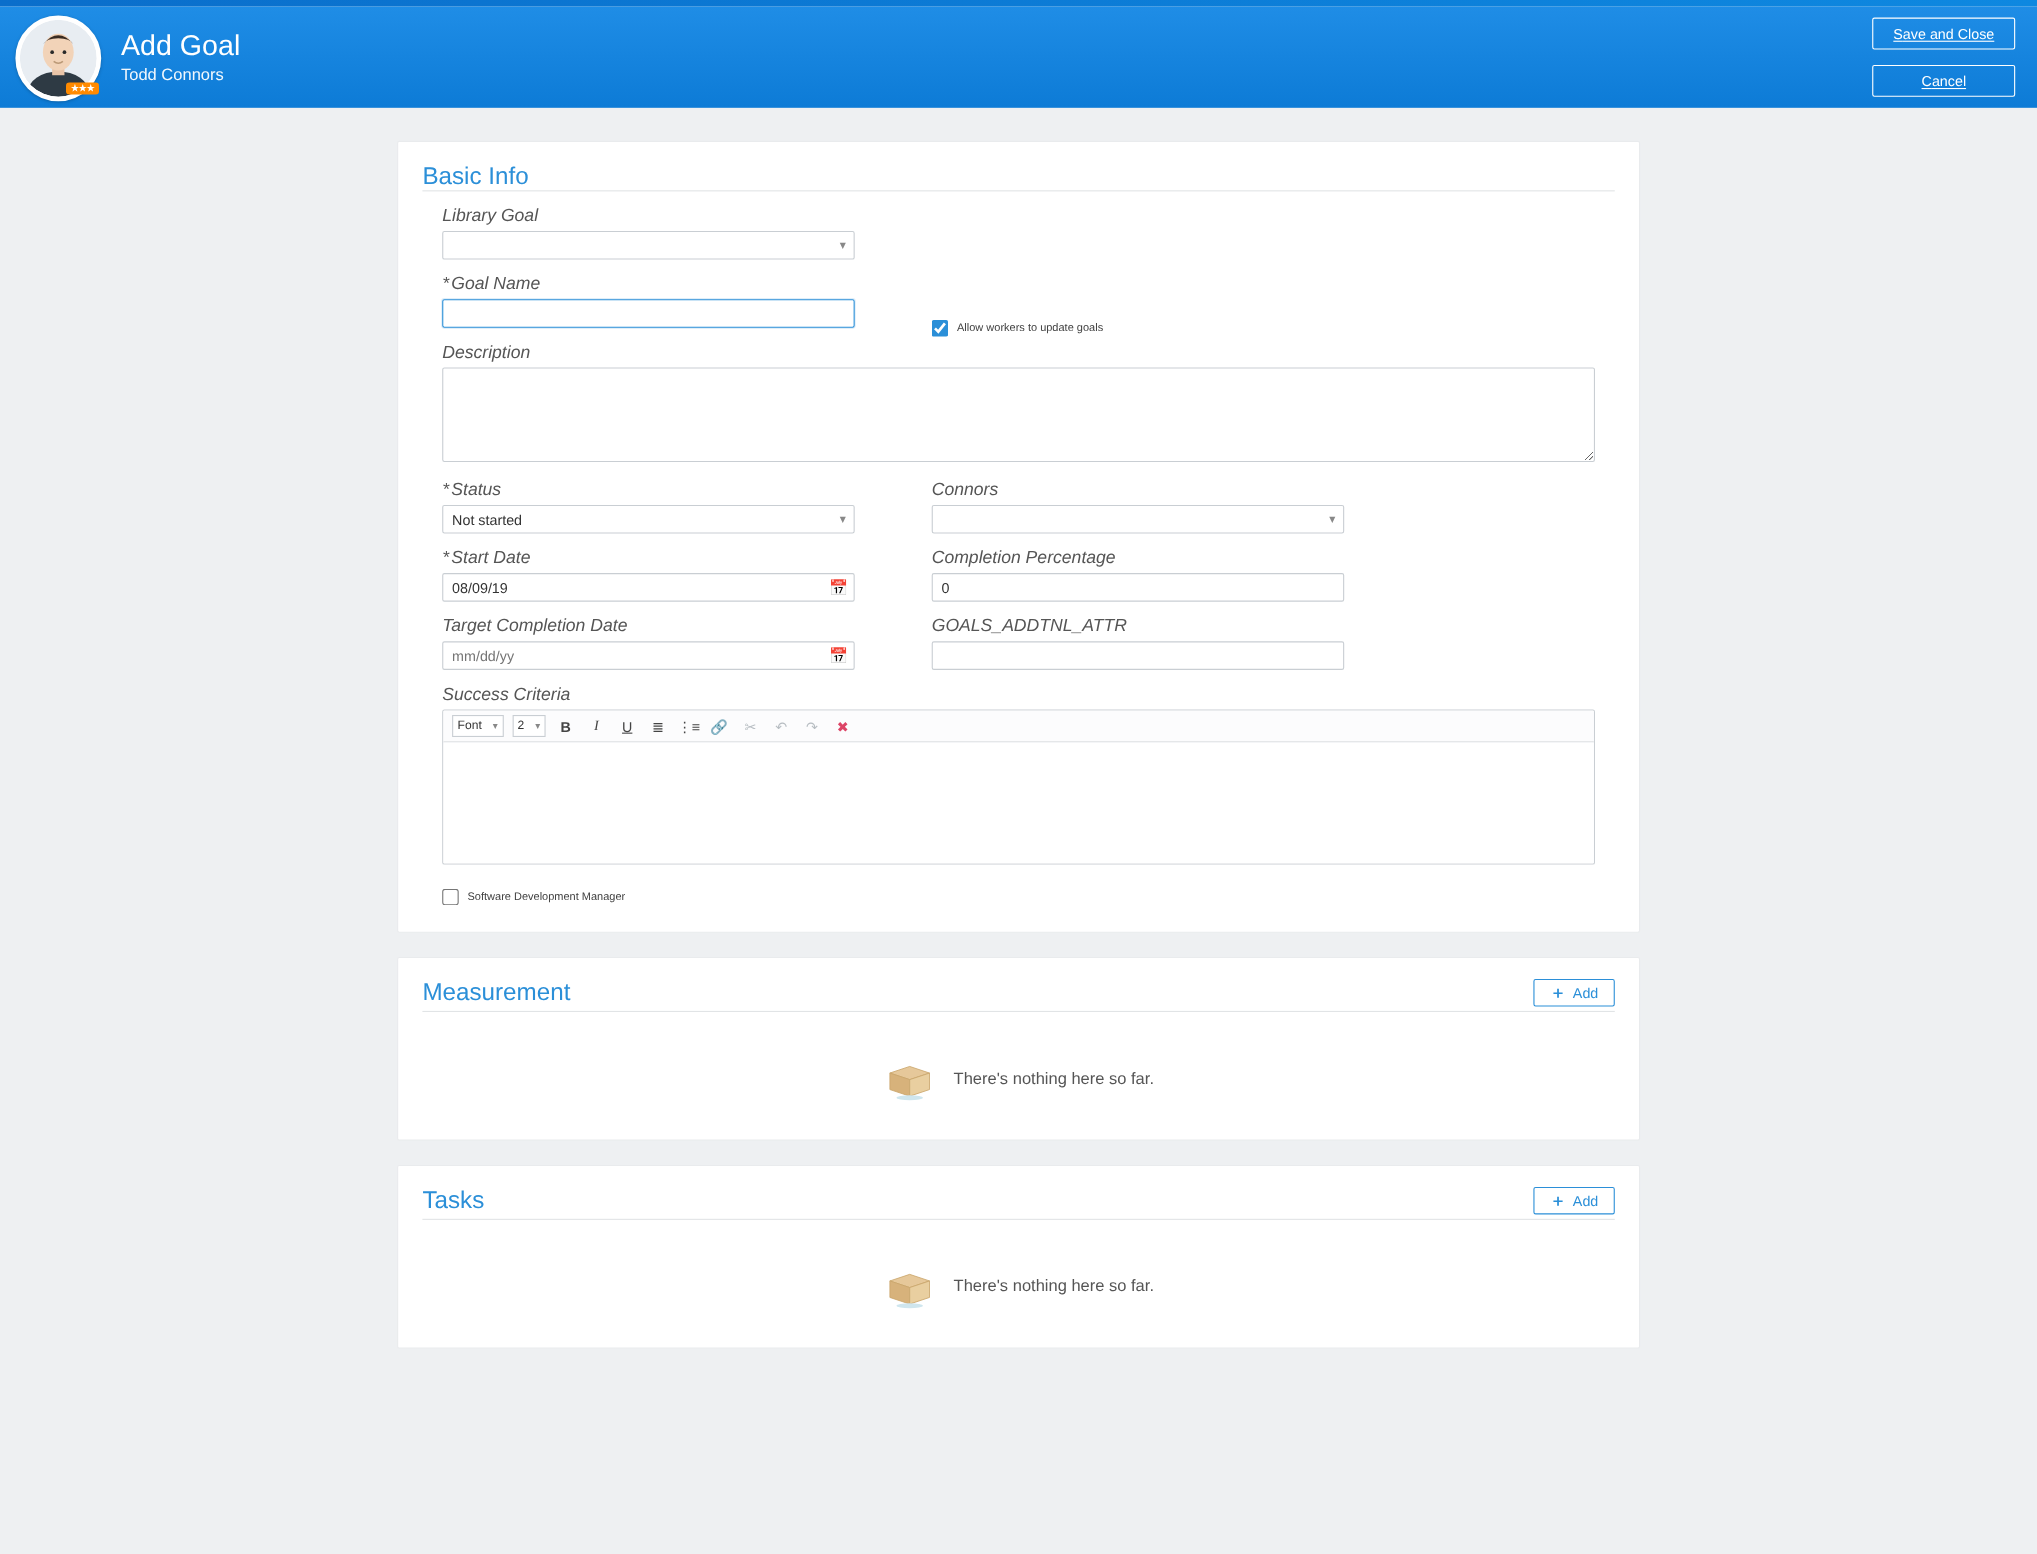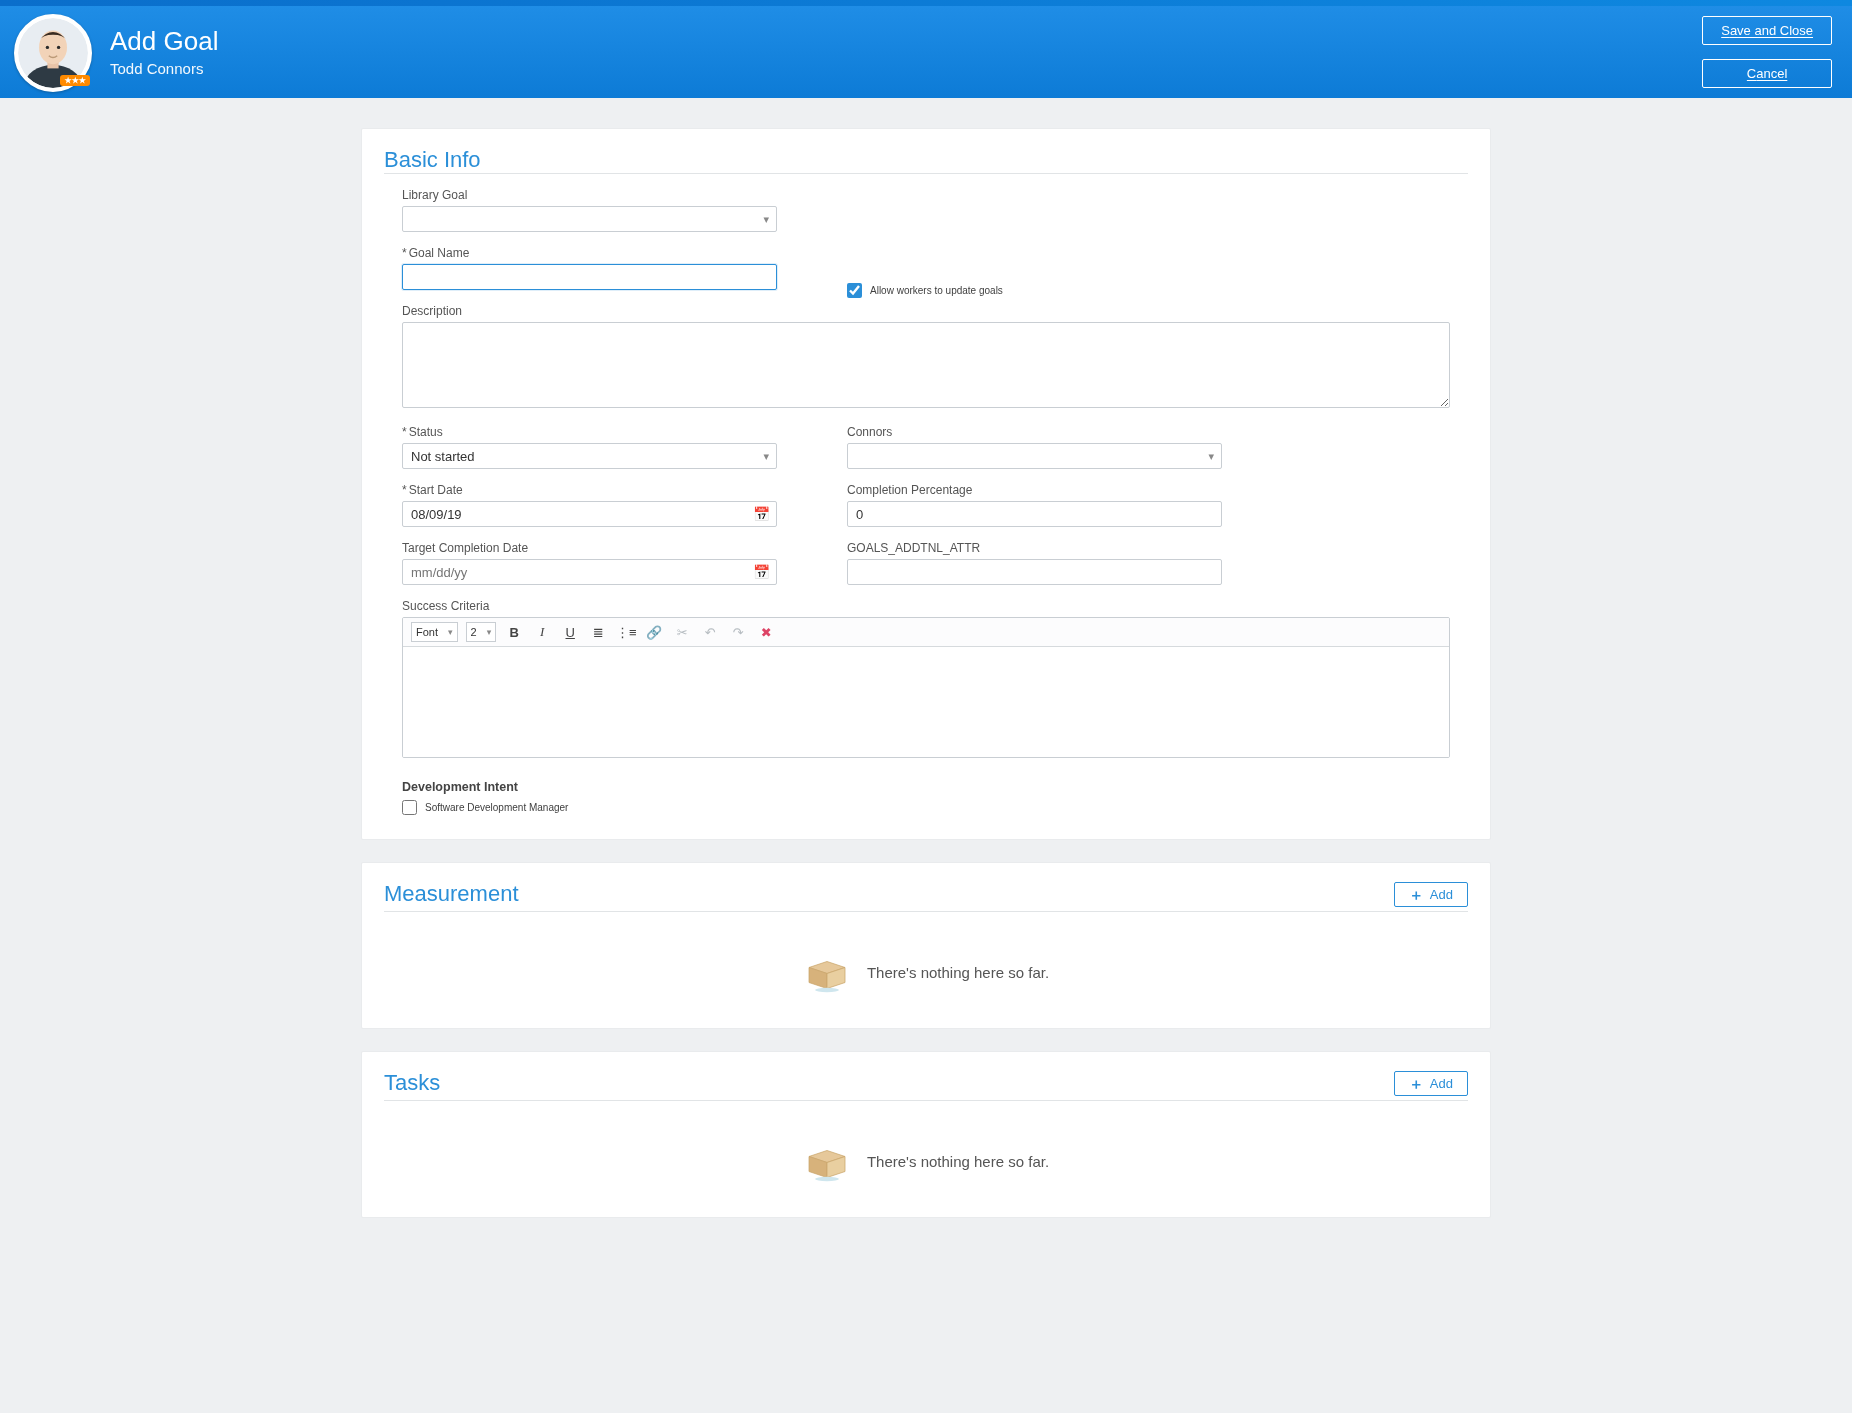--- a/index.html
+++ b/index.html
@@ -73,21 +73,21 @@
 .add-btn {
   border:1px solid #2b8fd8; color:#2b8fd8; background:#fff;
   padding:4px 14px; font-size:13px; border-radius:2px; cursor:pointer;
   display:inline-flex; align-items:center; gap:6px;
 }
 .add-btn .plus { font-weight:700; font-size:15px; line-height:1;}
 .form-row { display:flex; gap:70px; }
 .col { flex:1; }
 .field { margin-bottom:14px; }
 .field label {
-  display:block; font-size:12px; color:#555; margin-bottom:4px;
+  display:block; font-size:16px; color:#555; margin-bottom:4px;font-style:italic;
 }
 .req::before { content:"*"; color:#555; margin-right:2px; }
 .input, .select, .textarea {
   width:100%; border:1px solid #c9ced3; border-radius:2px;
   padding:4px 8px; font-size:13px; color:#333; background:#fff;
   height:26px;
 }
 .input.focused { border-color:#2b8fd8; box-shadow:0 0 0 1px rgba(43,143,216,.15);}
 .select-wrap { position:relative; }
 .select-wrap .chev {
@@ -270,21 +270,20 @@
             <button class="tbtn dim">✂</button>
             <button class="tbtn dim">↶</button>
             <button class="tbtn dim">↷</button>
             <button class="tbtn" style="color:#d46;">✖</button>
           </div>
           <div class="rte-body"></div>
         </div>
       </div>
 
       <div style="margin-top:22px;">
-        <div class="dev-intent-title">Development Intent</div>
         <div class="checkbox-row">
           <input type="checkbox" id="devcb" style="">
           <label for="devcb">Software Development Manager</label>
         </div>
       </div>
     </div>
   </div>
 
   <div class="card">
     <div class="section-hdr">

